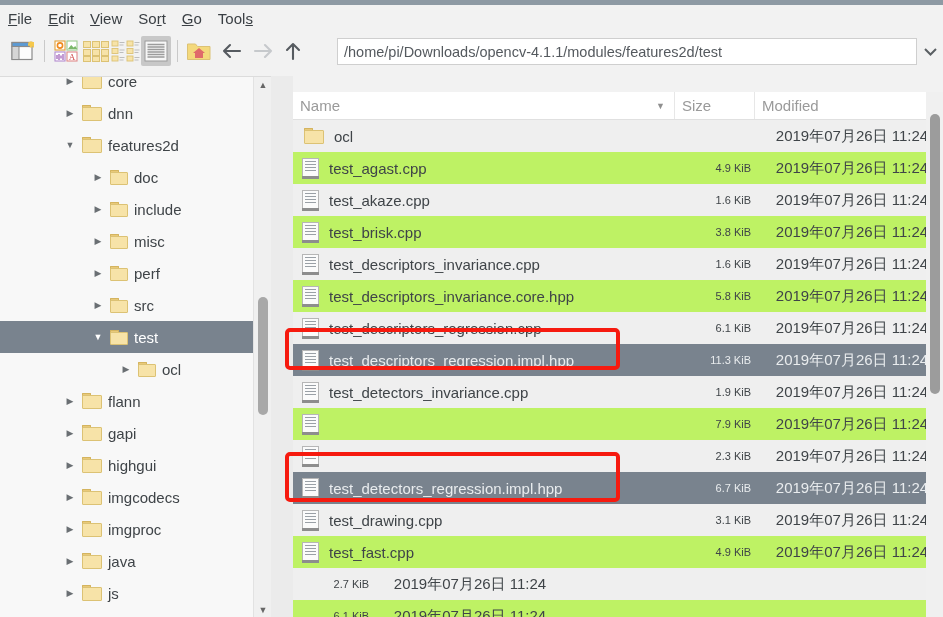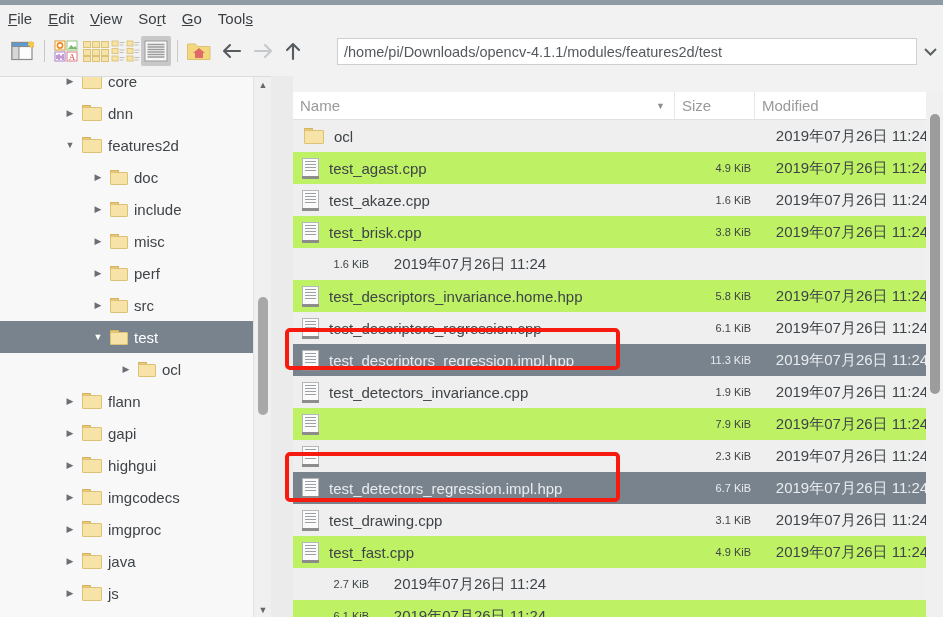--- a/index.html
+++ b/index.html
@@ -601,31 +601,39 @@
                 <span class="sheet"></span>
                 <span class="lines"></span>
                 <span class="foot"></span>
               </span>
               <span>test_brisk.cpp</span>
             </div>
             <div class="fsize">3.8 KiB</div>
             <div class="fmod">2019年07月26日 11:24</div>
           </div>
           <div class="frow alt">
+            <div class="fname">
+              <span class="docicon">
+                <span class="sheet"></span>
+                <span class="lines"></span>
+                <span class="foot"></span>
+              </span>
+              <span>test_descriptors_invariance.cpp</span>
+            </div>
             <div class="fsize">1.6 KiB</div>
             <div class="fmod">2019年07月26日 11:24</div>
           </div>
           <div class="frow">
             <div class="fname">
               <span class="docicon">
                 <span class="sheet"></span>
                 <span class="lines"></span>
                 <span class="foot"></span>
               </span>
-              <span>test_descriptors_invariance.home.hpp</span>
+              <span>test_descriptors_invariance.core.hpp</span>
             </div>
             <div class="fsize">5.8 KiB</div>
             <div class="fmod">2019年07月26日 11:24</div>
           </div>
           <div class="frow alt">
             <div class="fname">
               <span class="docicon">
                 <span class="sheet"></span>
                 <span class="lines"></span>
                 <span class="foot"></span>

